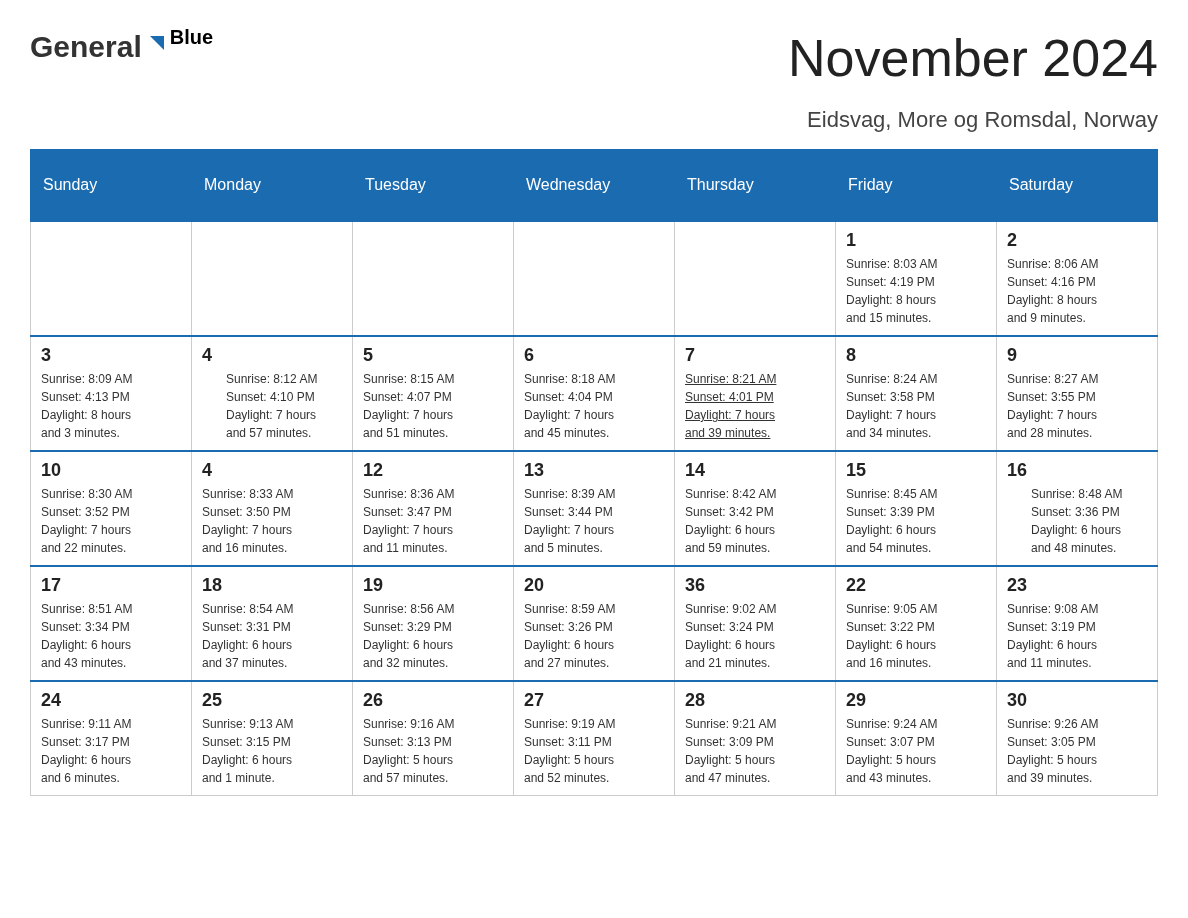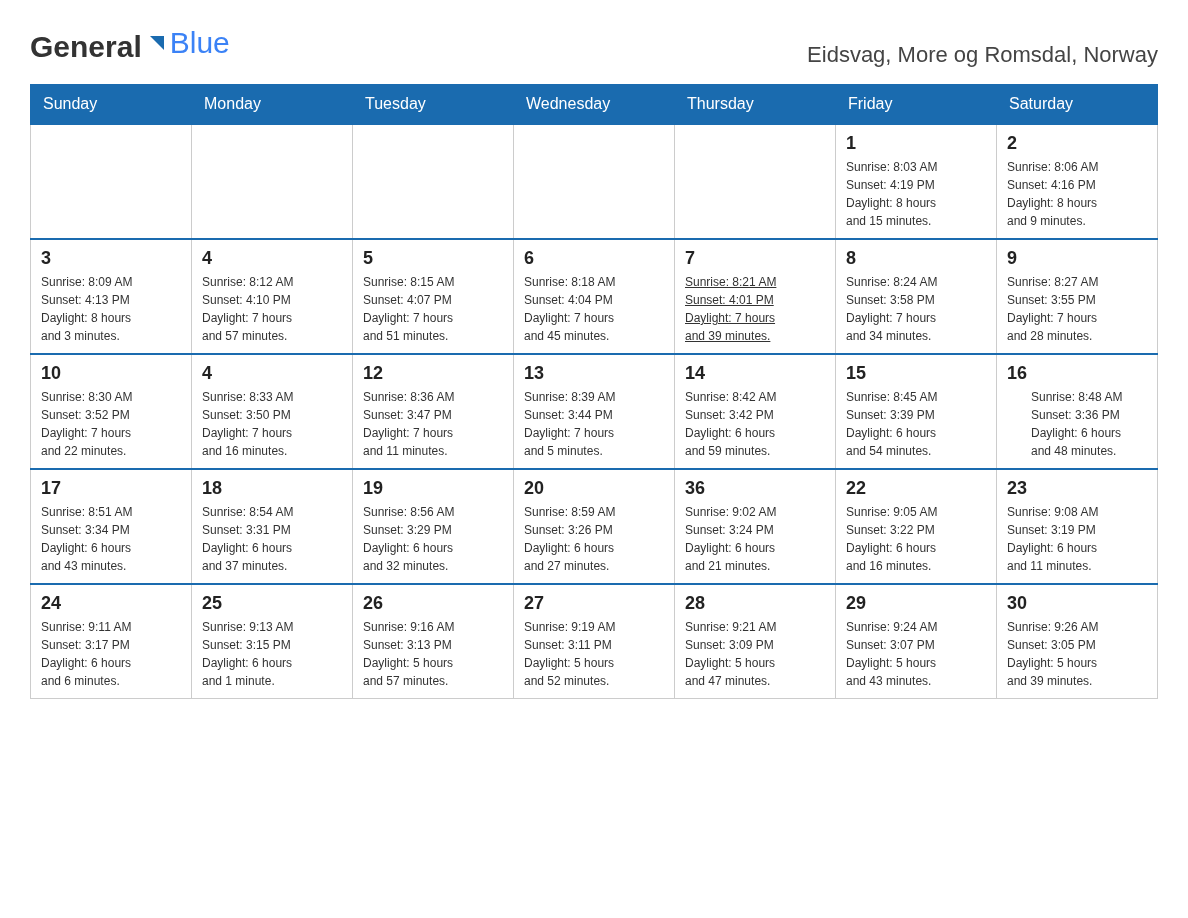--- a/index.html
+++ b/index.html
@@ -26,31 +26,31 @@
     }
     .main-title {
       font-size: 52px;
       font-weight: normal;
       color: #222;
       line-height: 1.1;
     }
     .subtitle {
       font-size: 22px;
       color: #444;
-      margin-top: 12px;
+      margin-top: 20px;
     }
     .calendar {
       width: 100%;
       border-collapse: collapse;
       margin-top: 16px;
     }
     .calendar th {
       background-color: #1a6baf;
       color: #fff;
-      padding: 10px 12px;
+      padding: 26px 12px;
       font-size: 16px;
       font-weight: normal;
       text-align: left;
       border: 1px solid #1a6baf;
     }
     .calendar td {
       vertical-align: top;
       padding: 8px 10px;
       border: 1px solid #ccc;
       border-top: 2px solid #1a6baf;
@@ -88,43 +88,44 @@
       font-weight: bold;
       color: #333;
     }
     .logo-arrow {
       display: inline-block;
       margin-left: 4px;
       position: relative;
       top: -2px;
     }
     .logo-bottom {
-      color: #3b82f6;
-      font-size: 30px;
-      font-weight: normal;
+      color: #000000;
+      font-size: 20px;
+      font-weight: bold;
       margin-top: -4px;
       padding-left: 2px;
     }
   </style>
 </head>
 <body>
 
 <div class="header">
   <div class="logo">
     <div class="logo-wrapper">
       <span class="logo-general">General</span>
       <span class="logo-arrow">
         <svg width="22" height="22" viewBox="0 0 22 22">
           <polygon points="4,4 18,4 18,18" fill="#1a6baf"></polygon>
         </svg>
       </span>
     </div>
     <div class="logo-bottom">Blue</div>
   </div>
   <div class="title-section">
+    <div class="main-title">November 2024</div>
     <div class="subtitle">Eidsvag, More og Romsdal, Norway</div>
   </div>
 </div>
 
 <table class="calendar">
   <thead>
     <tr>
       <th>Sunday</th>
       <th>Monday</th>
       <th>Tuesday</th>
@@ -159,21 +160,21 @@
       <tr>
         <td>
           <div class="day-number">3</div>
           <div class="day-info" style="white-space: pre-line;">Sunrise: 8:09 AM
 Sunset: 4:13 PM
 Daylight: 8 hours
 and 3 minutes.</div>
         </td>
         <td>
           <div class="day-number">4</div>
-          <div class="day-info" style="white-space: pre-line;">Sunrise: 8:12 AM
+          <div class="day-info" style="white-space: pre-line; margin-left: 24px;">Sunrise: 8:12 AM
 Sunset: 4:10 PM
 Daylight: 7 hours
 and 57 minutes.</div>
         </td>
         <td>
           <div class="day-number">5</div>
           <div class="day-info" style="white-space: pre-line;">Sunrise: 8:15 AM
 Sunset: 4:07 PM
 Daylight: 7 hours
 and 51 minutes.</div>

